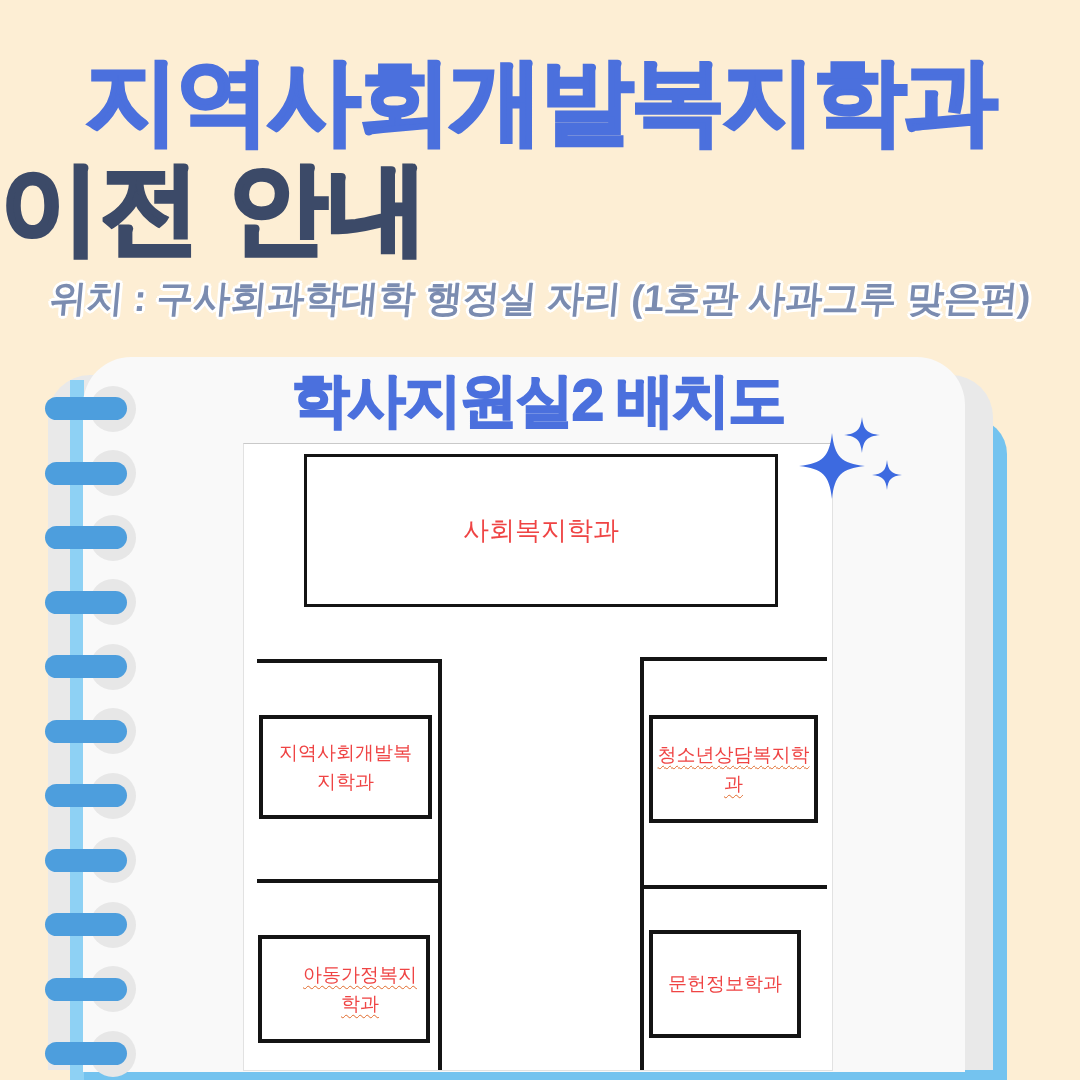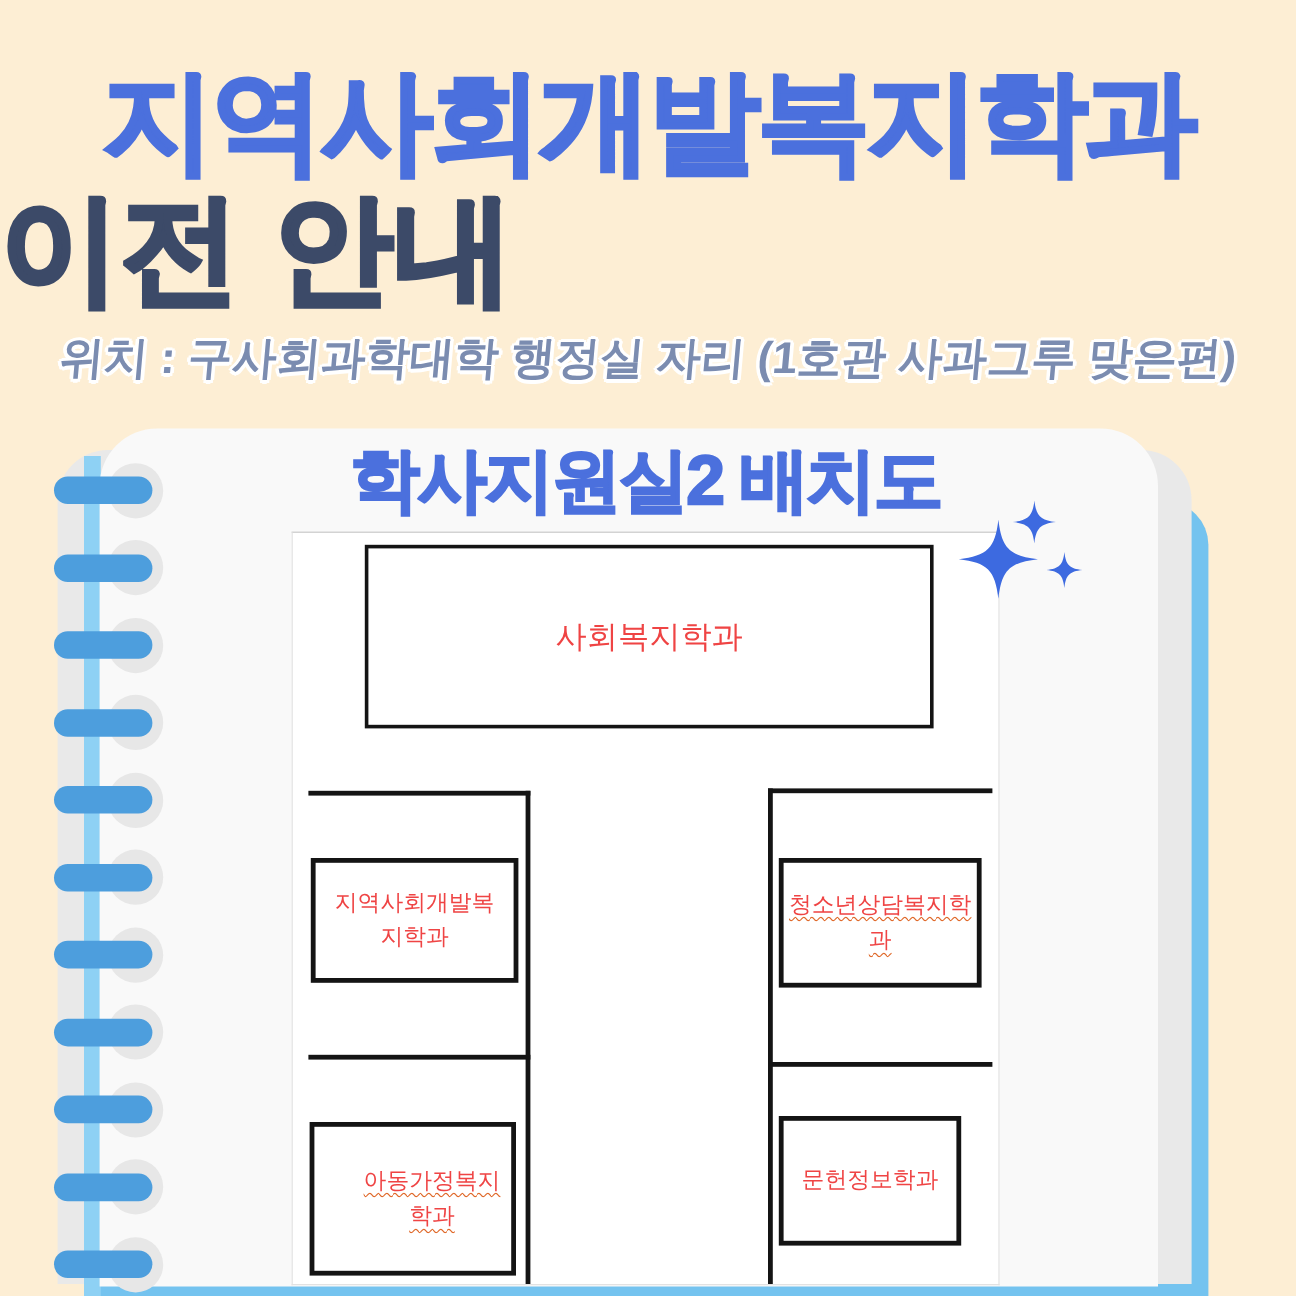--- a/index.html
+++ b/index.html
@@ -45,21 +45,21 @@
   .sparkle{z-index:7;}
 
   
   .diagram{left:243px;top:443px;width:590px;height:628px;background:#ffffff;
     border:1px solid #e2e2e2;border-top-color:#c9c9c9;z-index:5;}
   .room{position:absolute;background:#fff;border:4px solid var(--wall);
     display:flex;align-items:center;justify-content:center;text-align:center;
     color:#ef4444;font-size:19px;line-height:1.55;}
   .room-top{left:60px;top:10px;width:474px;height:153px;border-width:3px;font-size:26px;}
   .room-l1{left:15px;top:271px;width:173px;height:104px;padding:0 14px;}
-  .room-l2{left:14px;top:491px;width:172px;height:128px;padding-left:32px;}
+  .room-l2{left:14px;top:491px;width:172px;height:108px;padding-left:32px;}
   .room-r1{left:405px;top:271px;width:169px;height:108px;}
   .room-r2{left:405px;top:486px;width:152px;height:108px;}
   .wall{position:absolute;background:var(--wall);}
   .wall-l-top{left:13px;top:215px;width:185px;height:4px;}
   .wall-l-mid{left:13px;top:435px;width:185px;height:4px;}
   .wall-l-right{left:194px;top:215px;width:4px;height:411px;}
   .wall-r-top{left:396px;top:213px;width:187px;height:4px;}
   .wall-r-mid{left:396px;top:441px;width:187px;height:4px;}
   .wall-r-left{left:396px;top:213px;width:4px;height:413px;}
   .squiggle{text-decoration-line:underline;text-decoration-style:wavy;

